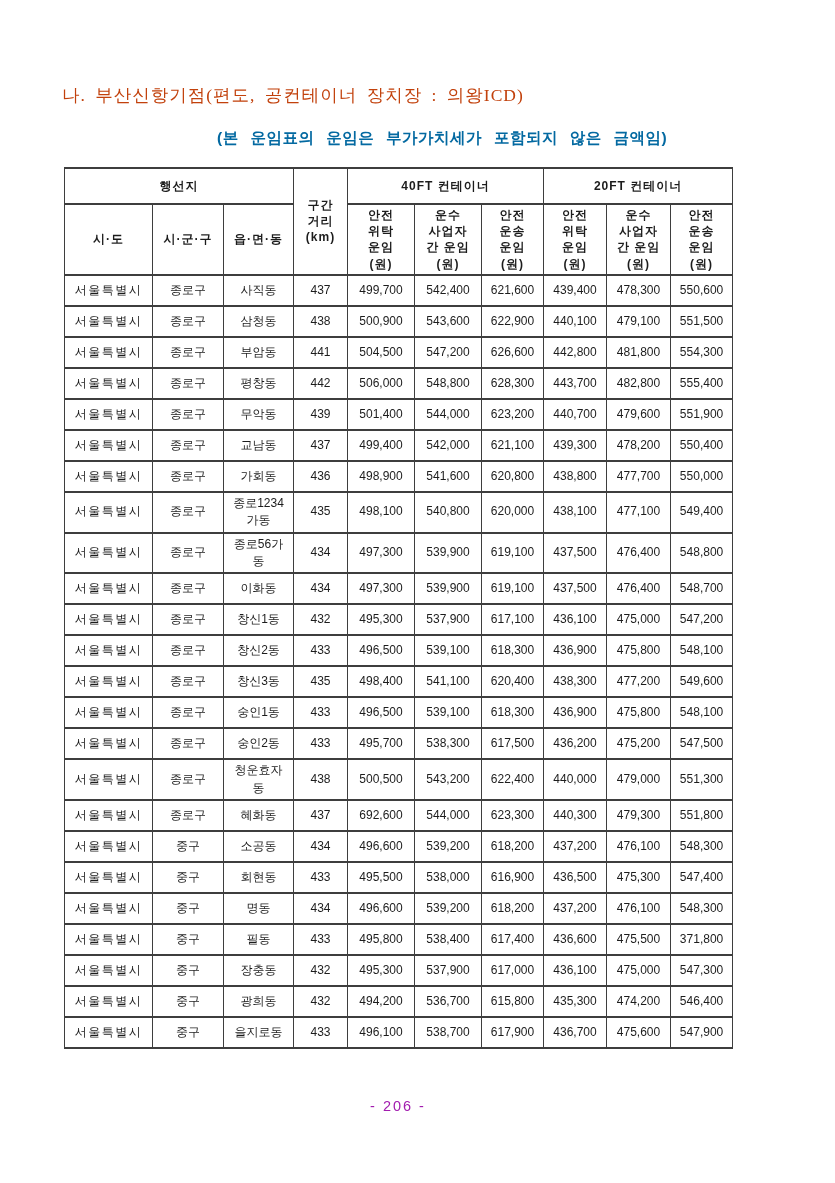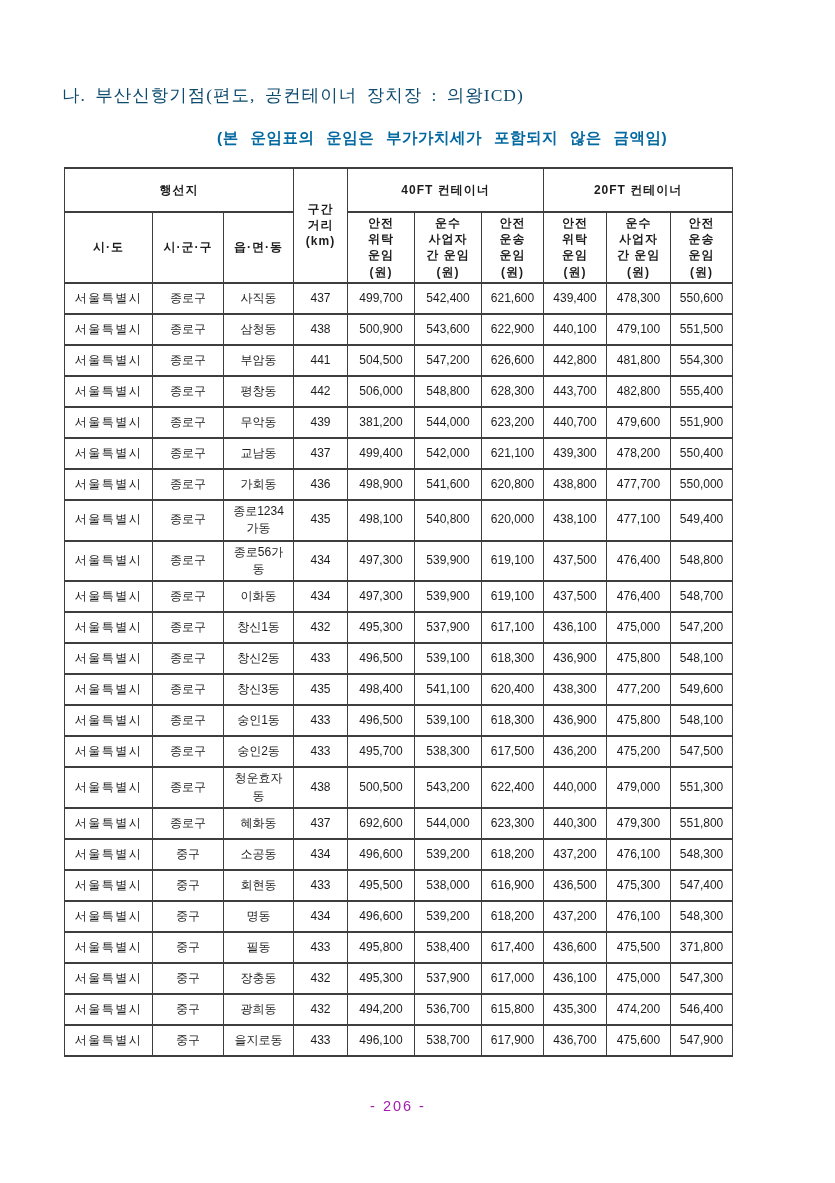--- a/index.html
+++ b/index.html
@@ -11,21 +11,21 @@
     color: #1a1a1a;
     overflow: hidden;
   }
   .page-title {
     position: absolute;
     left: 62px; top: 83px;
     font-family: "Liberation Serif", "DejaVu Serif", serif;
     font-size: 17.5px;
     letter-spacing: 1px;
     word-spacing: 4px;
-    color: #0c4a6e;
+    color: #c2410c;
     white-space: nowrap;
   }
   .page-subtitle {
     position: absolute;
     left: 217px; top: 128px;
     font-size: 15.5px;
     font-weight: 600;
     letter-spacing: 0.5px;
     word-spacing: 7px;
     color: #0369a1;
@@ -51,21 +51,21 @@
     line-height: 1.45;
     padding: 2px 2px;
     white-space: pre-line;
     color: #1c1c1c;
   }
   table.fare-table th {
     font-weight: bold;
     letter-spacing: 1px;
     line-height: 1.35;
   }
-  table.fare-table thead tr.hrow1 { height: 44px; }
+  table.fare-table thead tr.hrow1 { height: 36px; }
   table.fare-table thead tr.hrow2 { height: 67px; }
   table.fare-table tbody tr { height: 31px; }
   table.fare-table tbody td:first-child { letter-spacing: 1.5px; }
   .page-number {
     position: absolute;
     left: 64px; top: 1098px;
     width: 668px;
     text-align: center;
     font-size: 14.5px;
     letter-spacing: 2px;
@@ -178,21 +178,21 @@
         <td>628,300</td>
         <td>443,700</td>
         <td>482,800</td>
         <td>555,400</td>
       </tr>
       <tr>
         <td>서울특별시</td>
         <td>종로구</td>
         <td>무악동</td>
         <td>439</td>
-        <td>381,200</td>
+        <td>501,400</td>
         <td>544,000</td>
         <td>623,200</td>
         <td>440,700</td>
         <td>479,600</td>
         <td>551,900</td>
       </tr>
       <tr>
         <td>서울특별시</td>
         <td>종로구</td>
         <td>교남동</td>

